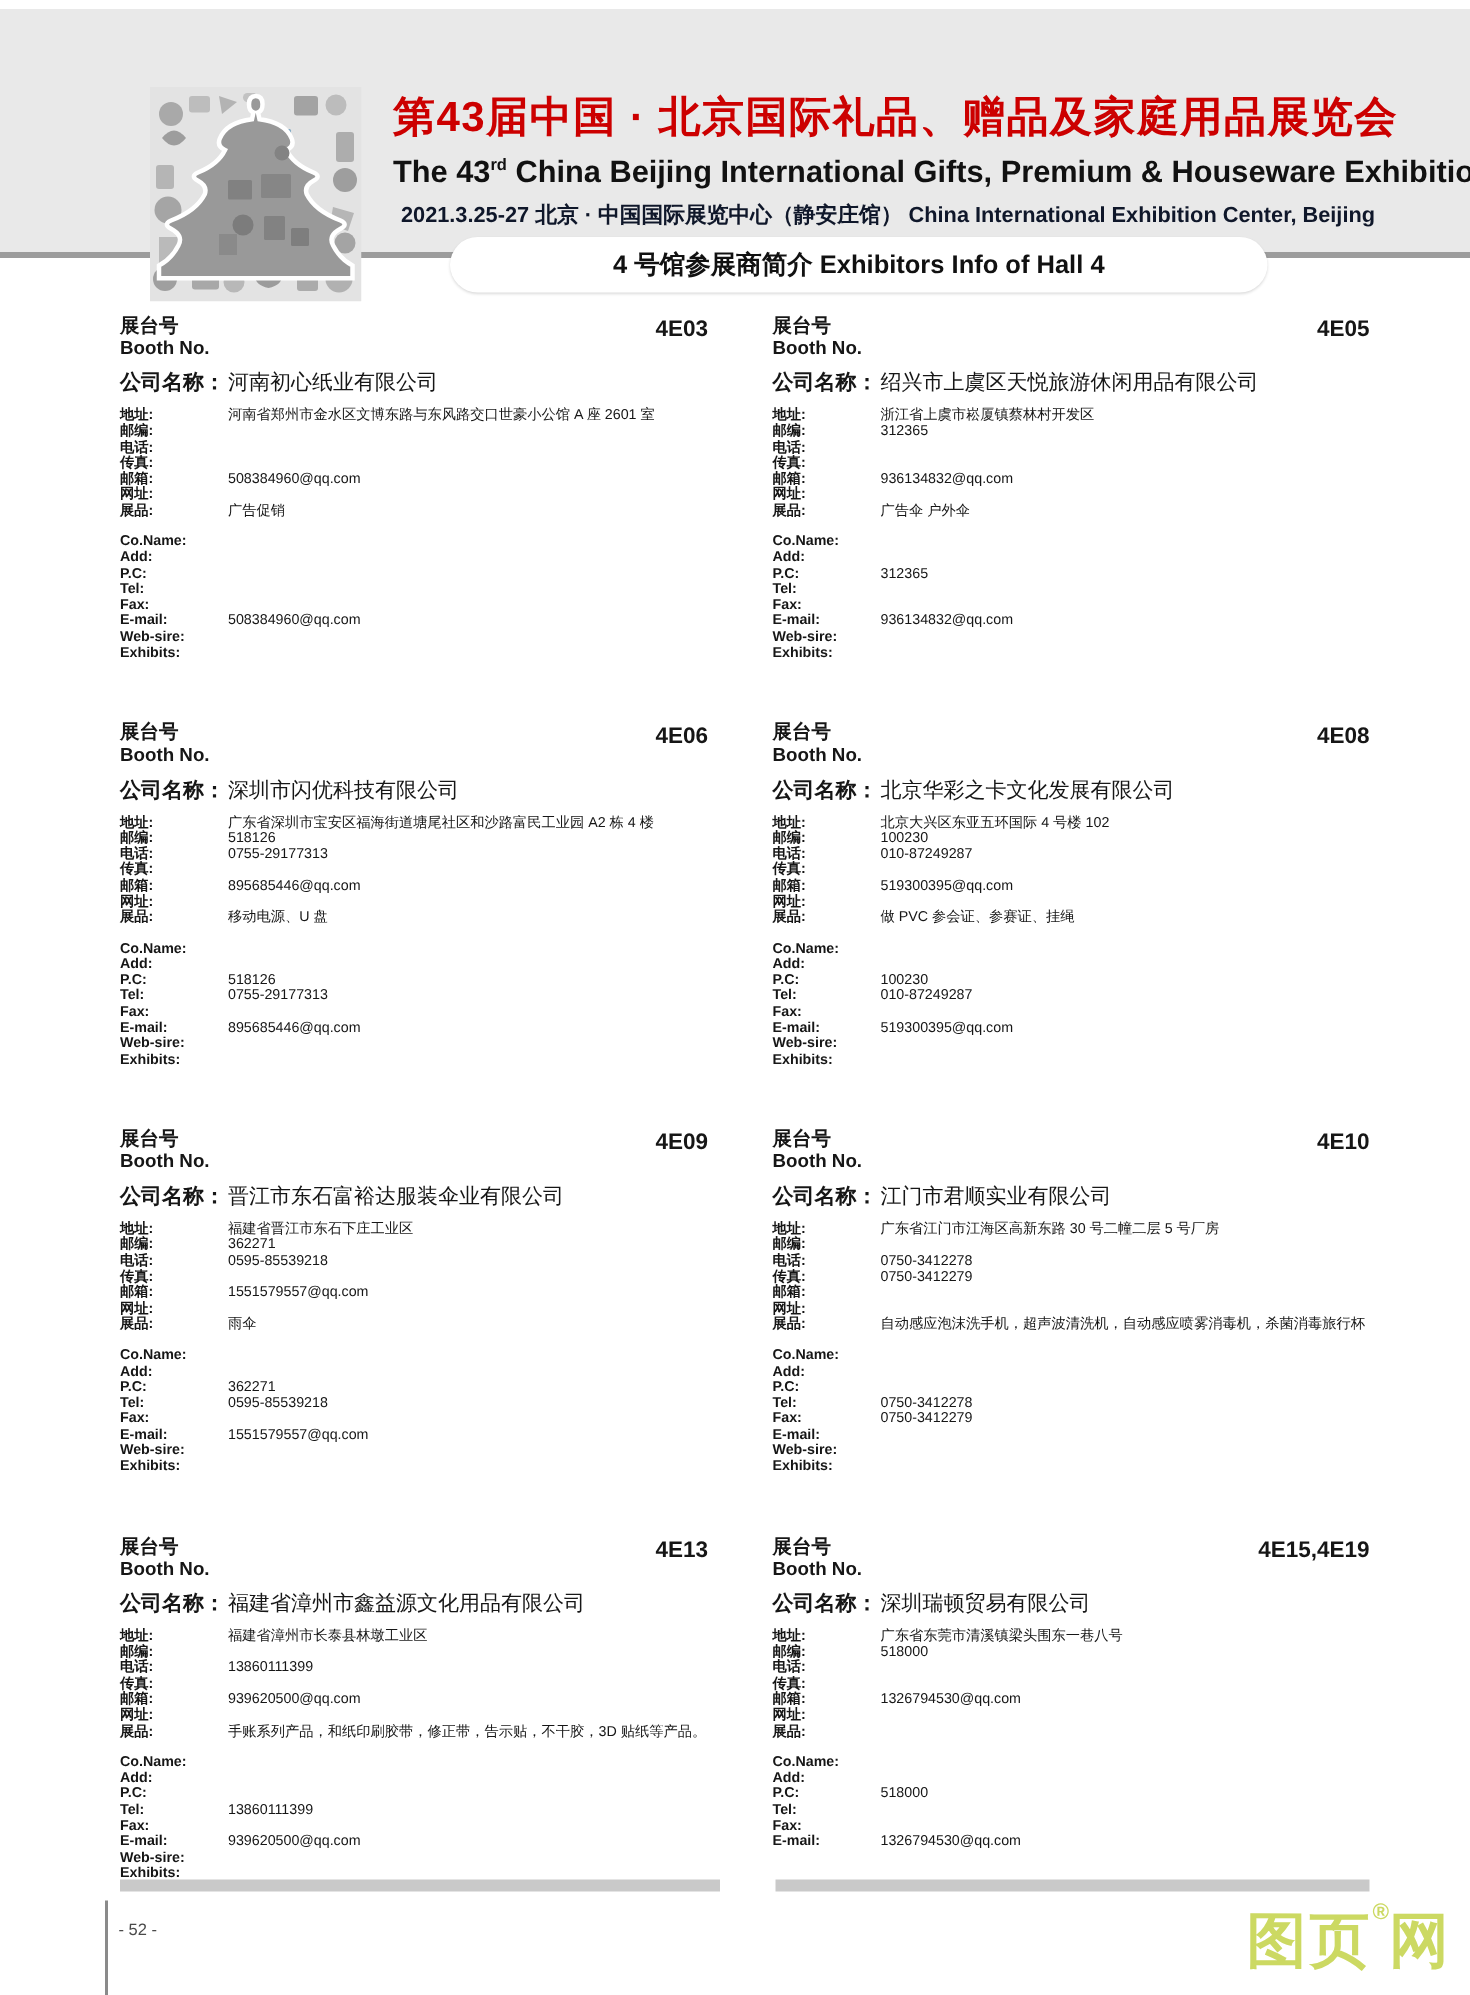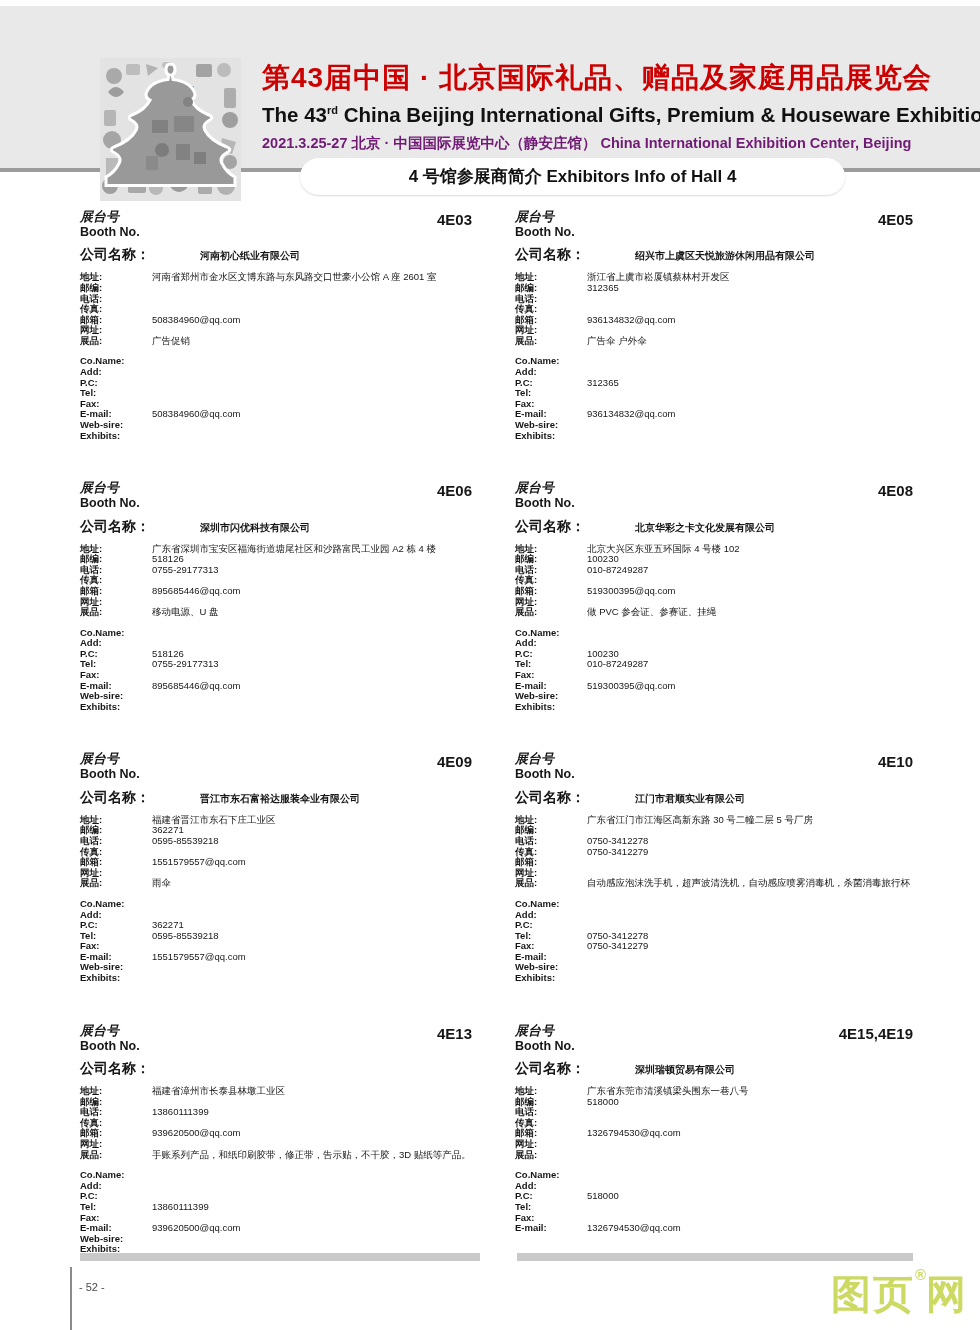--- a/index.html
+++ b/index.html
@@ -1,42 +1,42 @@
 <!DOCTYPE html>
 <html><head>
 <meta charset="utf-8">
 <style>
   * { margin:0; padding:0; box-sizing:border-box; }
   html,body { background:#fff; }
   body { font-family:"Liberation Sans","DejaVu Sans",sans-serif; color:#161616; }
   .page { position:relative; width:980px; height:1330px; background:#fff; overflow:hidden; }
 
   
-  .masthead-band { margin-top:6px; height:162px; background:#e9e9e9; position:relative; }
+  .masthead-band { margin-top:6px; height:162px; background:#e9e9e9; position:relative;text-align:center; }
   .masthead-rule { height:4px; background:#9c9c9c; }
   .logo { position:absolute; left:100px; top:52px; width:141px; height:143px; }
   .mast-text { position:absolute; left:262px; top:10px; width:660px; }
   .title-cn { font-size:28px; font-weight:bold; color:#cc0000; letter-spacing:1px; margin-top:43px; white-space:nowrap; }
   .title-en { font-size:20.5px; font-weight:bold; color:#111; margin-top:6px; white-space:nowrap; }
   .title-en sup { font-size:11px; }
-  .mast-meta { font-size:14.5px; font-weight:bold; color:#701a75; margin-top:7px; white-space:nowrap; }
+  .mast-meta { font-size:14.5px; font-weight:bold; color:#0f172a; margin-top:7px; white-space:nowrap; }
   .hall-pill { position:absolute; left:300px; top:152px; width:545px; height:37px; background:#fff;
                border-radius:19px; display:flex; align-items:center; justify-content:center;
                font-size:17px; font-weight:bold; color:#111; box-shadow:0 1px 2px rgba(0,0,0,0.15); }
 
   
   .grid { margin:38px 0 0 80px; display:grid; grid-template-columns:392px 398px; column-gap:43px; row-gap:40px; }
   .entry { min-height:214px; }
   .entry-head { display:flex; justify-content:space-between; align-items:flex-start; }
-  .booth-cn { font-size:13px; font-weight:bold; line-height:1.15;font-style:italic; }
+  .booth-cn { font-size:13px; font-weight:bold; line-height:1.15; }
   .booth-en { font-size:12.5px; font-weight:bold; line-height:1.15; }
   .booth-no { font-size:15px; font-weight:bold; padding-top:1px; }
   .company-row { margin:7px 0 8px 0; display:flex; align-items:baseline; }
   .company-label { font-size:14px; font-weight:bold; width:72px; flex:0 0 72px; }
-  .company-name { font-size:10px; font-weight:bold;margin-left:48px; }
+  .company-name { font-size:14px; font-weight:normal; }
   .fields-cn { margin-bottom:10px; }
   .frow { display:flex; align-items:flex-start; min-height:10.6px; }
   .flabel { flex:0 0 72px; font-size:9.5px; font-weight:bold; line-height:10.6px; }
   .fvalue { flex:1; font-size:9.5px; line-height:10.6px; white-space:pre-line; }
 
   
   .bottom-bar { position:absolute; top:1253px; height:8px; background:#c9c9c9; }
   .bottom-bar.left { left:80px; width:400px; }
   .bottom-bar.right { left:517px; width:396px; }
   .footer-line { position:absolute; left:70px; top:1267px; width:2px; height:63px; background:#8a8a8a; }
@@ -652,20 +652,21 @@
     <section class="entry">
       <div class="entry-head">
         <div class="booth-label">
           <div class="booth-cn">展台号</div>
           <div class="booth-en">Booth No.</div>
         </div>
         <div class="booth-no">4E13</div>
       </div>
       <div class="company-row">
         <span class="company-label">公司名称：</span>
+        <span class="company-name">福建省漳州市鑫益源文化用品有限公司</span>
       </div>
       <div class="fields fields-cn">
     <div class="frow">
       <span class="flabel">地址:</span>
       <span class="fvalue">福建省漳州市长泰县林墩工业区</span>
     </div>
 
     <div class="frow">
       <span class="flabel">邮编:</span>
       <span class="fvalue"></span>

